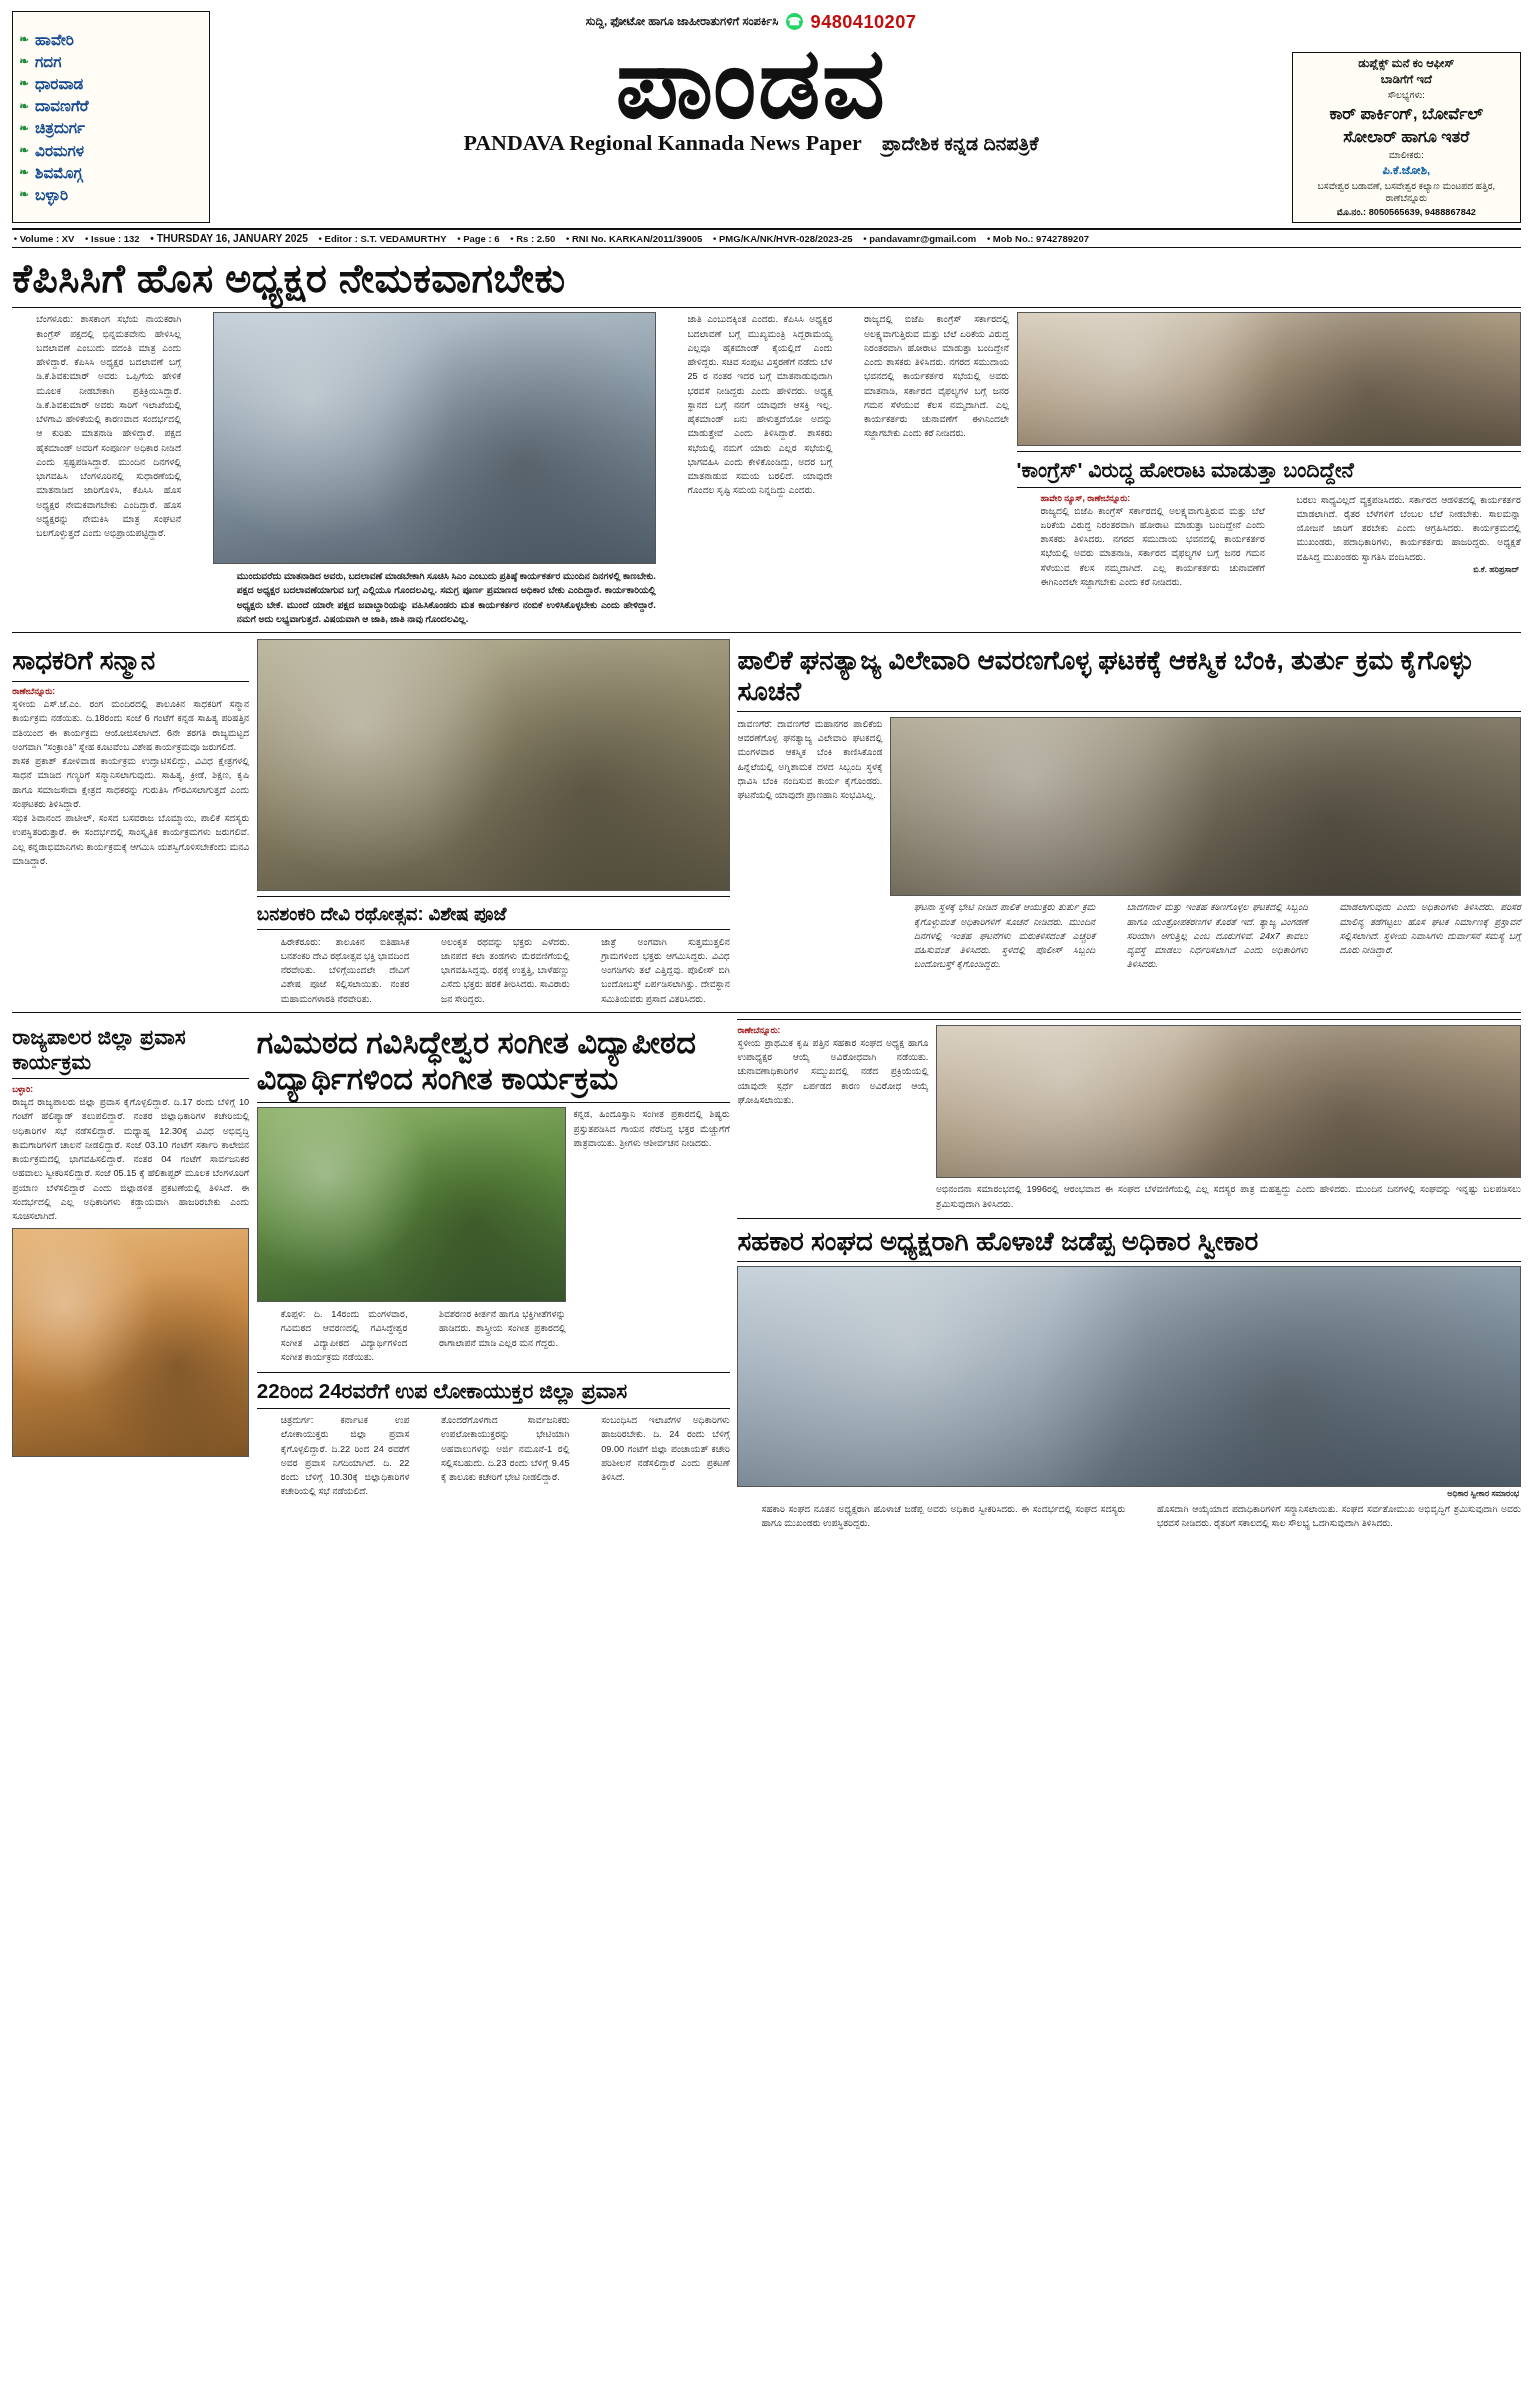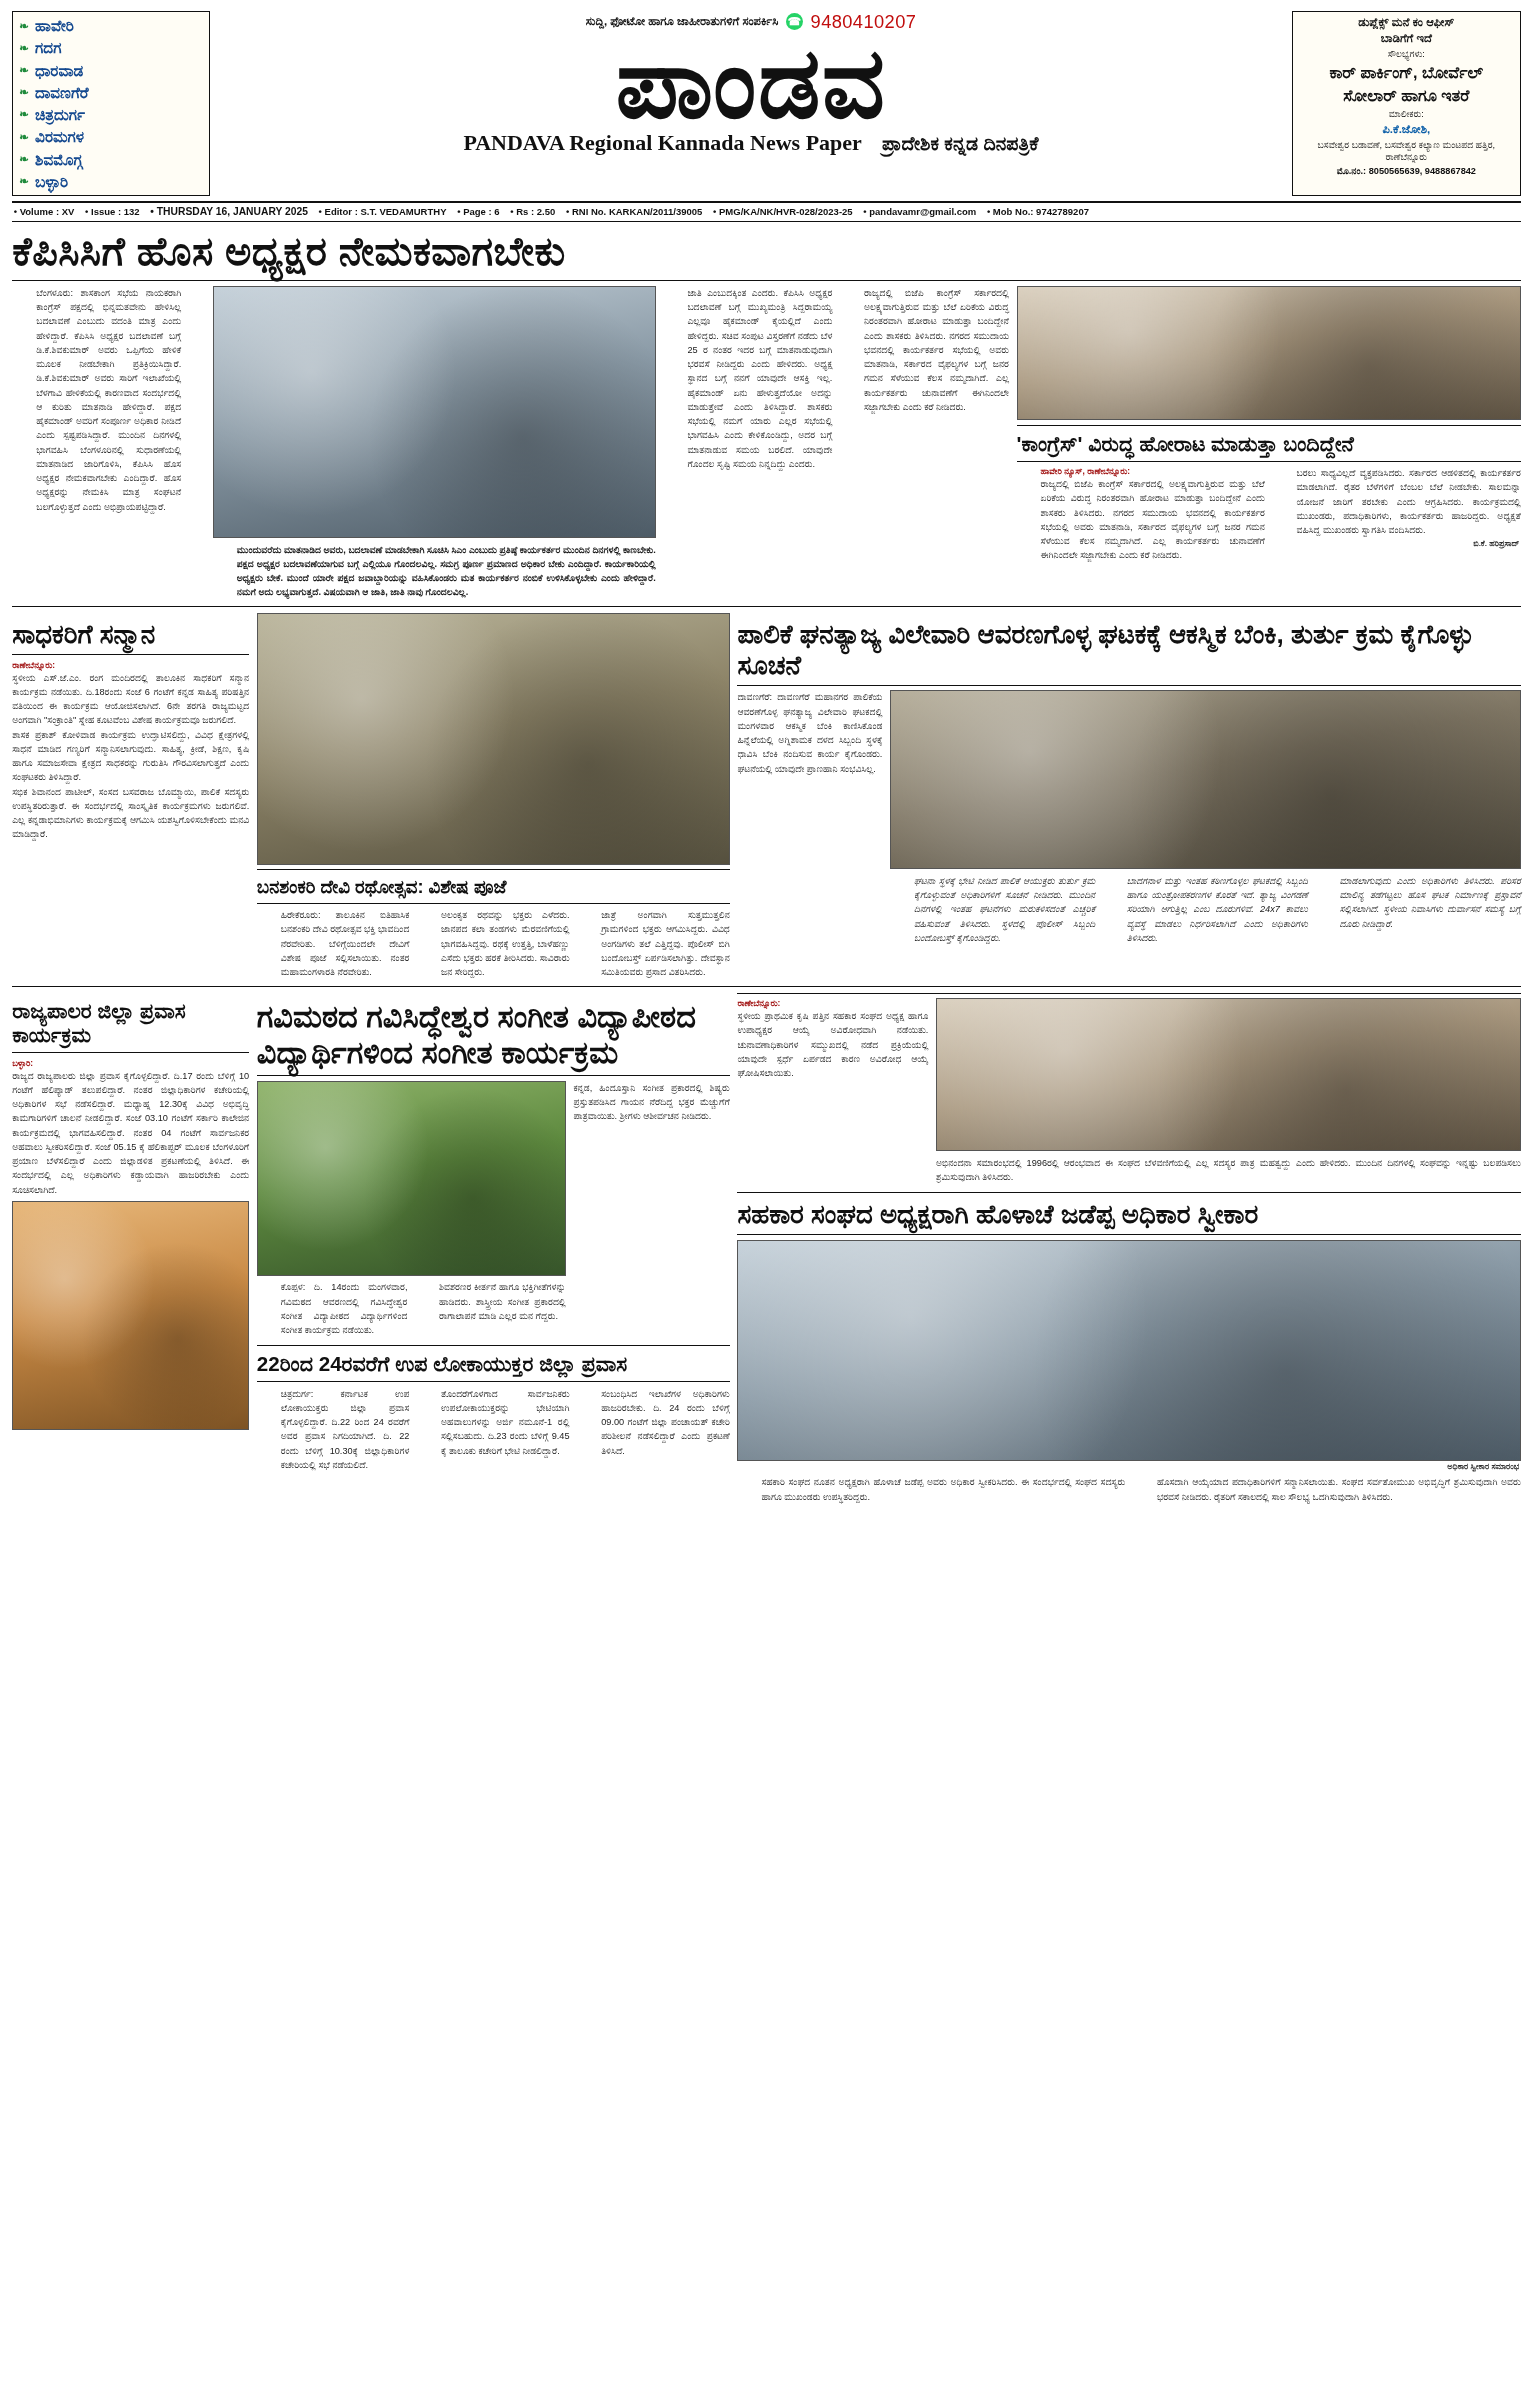--- a/index.html
+++ b/index.html
@@ -64,21 +64,21 @@
     font-size: 11.5px;
     font-weight: bold;
     color: #111;
     margin-bottom: 1.5px;
   }
   .wa {
     width: 17px; height: 17px; border-radius: 50%;
     background: #25d366; color: #fff; font-size: 10.7px;
     display: inline-flex; align-items: center; justify-content: center;
   }
-  .phone-num { color: #c10d0d; font-size: 18.3px; font-weight: normal; letter-spacing: 0.4px; }
+  .phone-num { color: #c10d0d; font-size: 18.3px; font-weight: bold; letter-spacing: 0.4px; }
   .logo {
     font-size: 98px;
     line-height: 1.02;
     font-weight: bold;
     letter-spacing: 1.5px;
     color: #111;
     font-family: "Liberation Sans", sans-serif;
   }
   .logo-sub {
     display: flex;
@@ -91,20 +91,21 @@
   .logo-eng { font-family: "Liberation Serif", serif; font-size: 22px; font-weight: bold; }
   .logo-kan { font-size: 19px; font-weight: bold; color: #111; }
   .mast-right {
     width: 229px;
     border: 1.5px solid #111;
     padding: 3.8px 4.6px;
     text-align: center;
     font-size: 10px;
     line-height: 1.35;
     background: #fffdf5;
+    margin-top: 41px;
   }
   .mast-right .r1 { font-weight: bold; font-size: 11.5px; color: #111; }
   .mast-right .r3 { font-weight: bold; font-size: 11.5px; color: #0b5ea8; margin-top: 1.5px; }
   .mast-right .r4 { font-weight: bold; font-size: 16px; margin-top: 1.5px; }
   .mast-right .r5 { font-size: 9.2px; margin-top: 1.5px; }
   .mast-right .r6 { font-weight: bold; font-size: 9.2px; margin-top: 0.8px; }
 
   
   .infostrip {
     display: flex;

